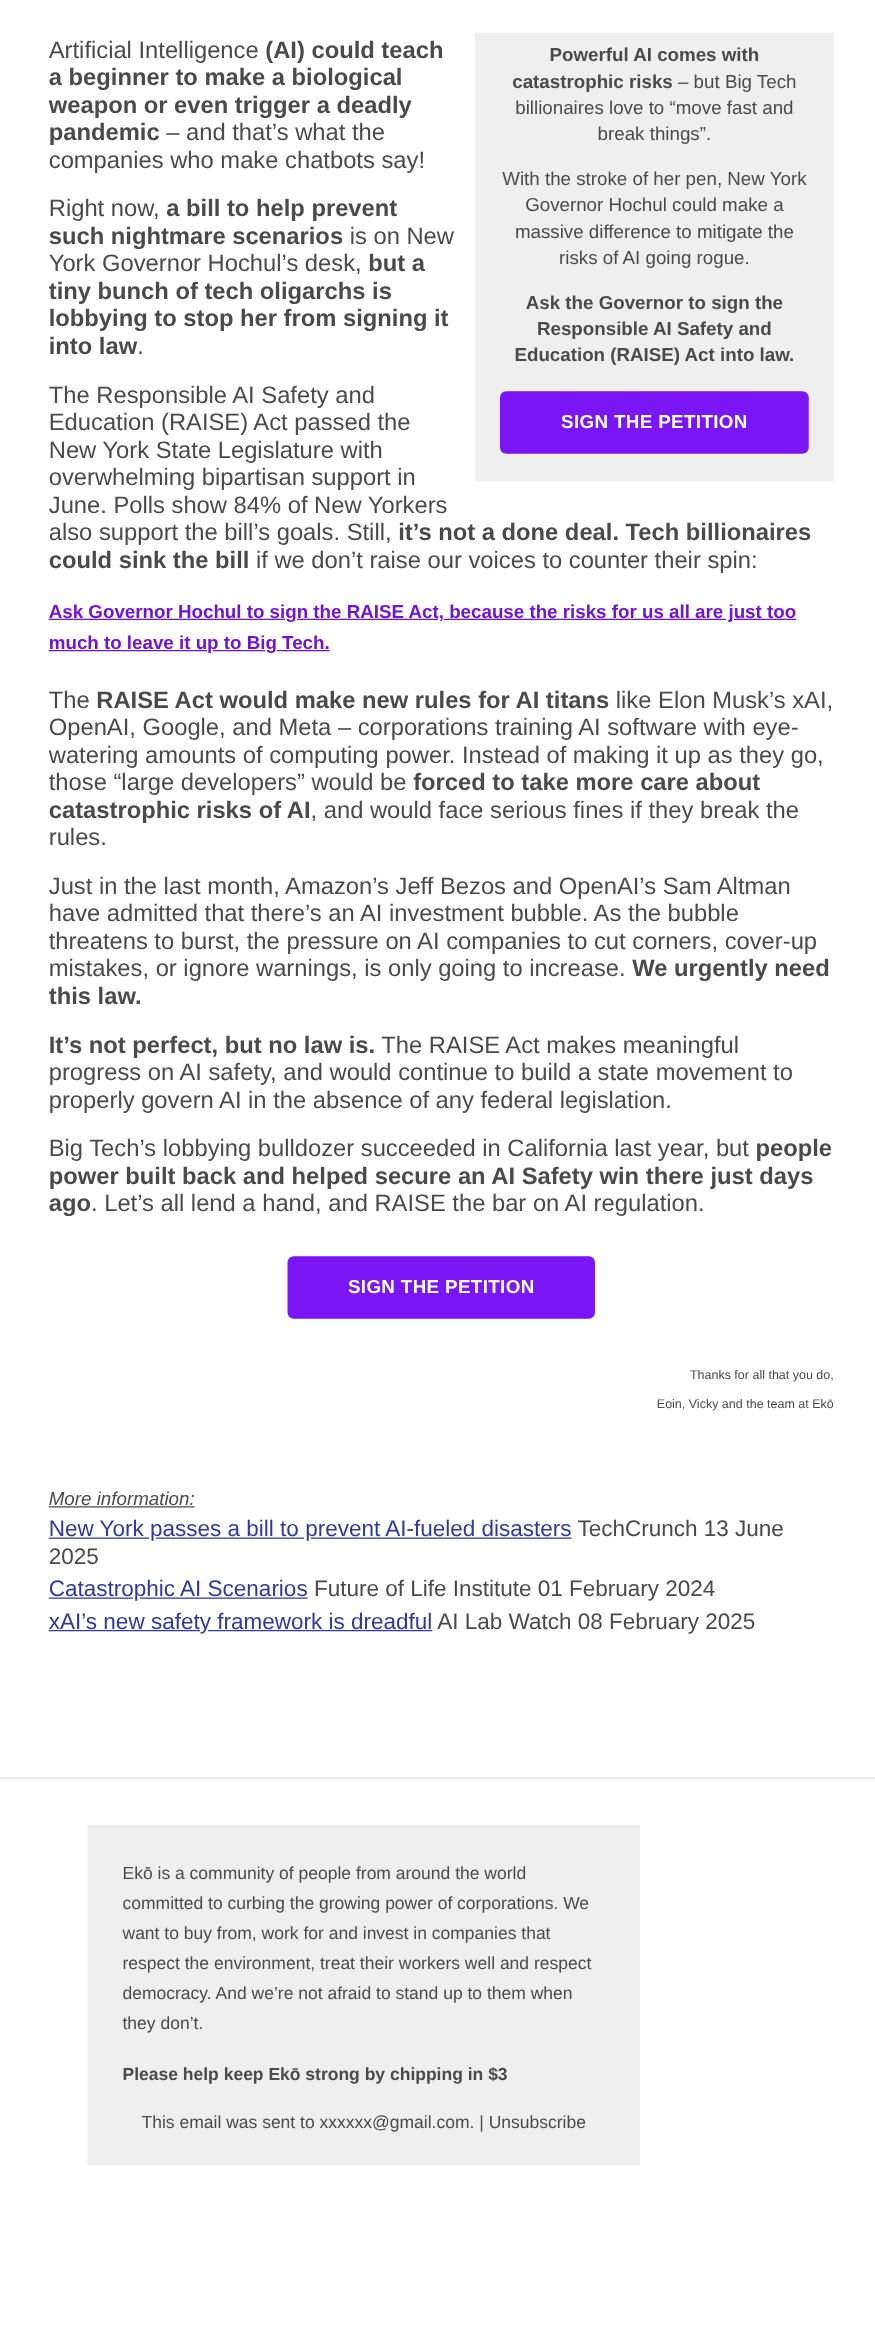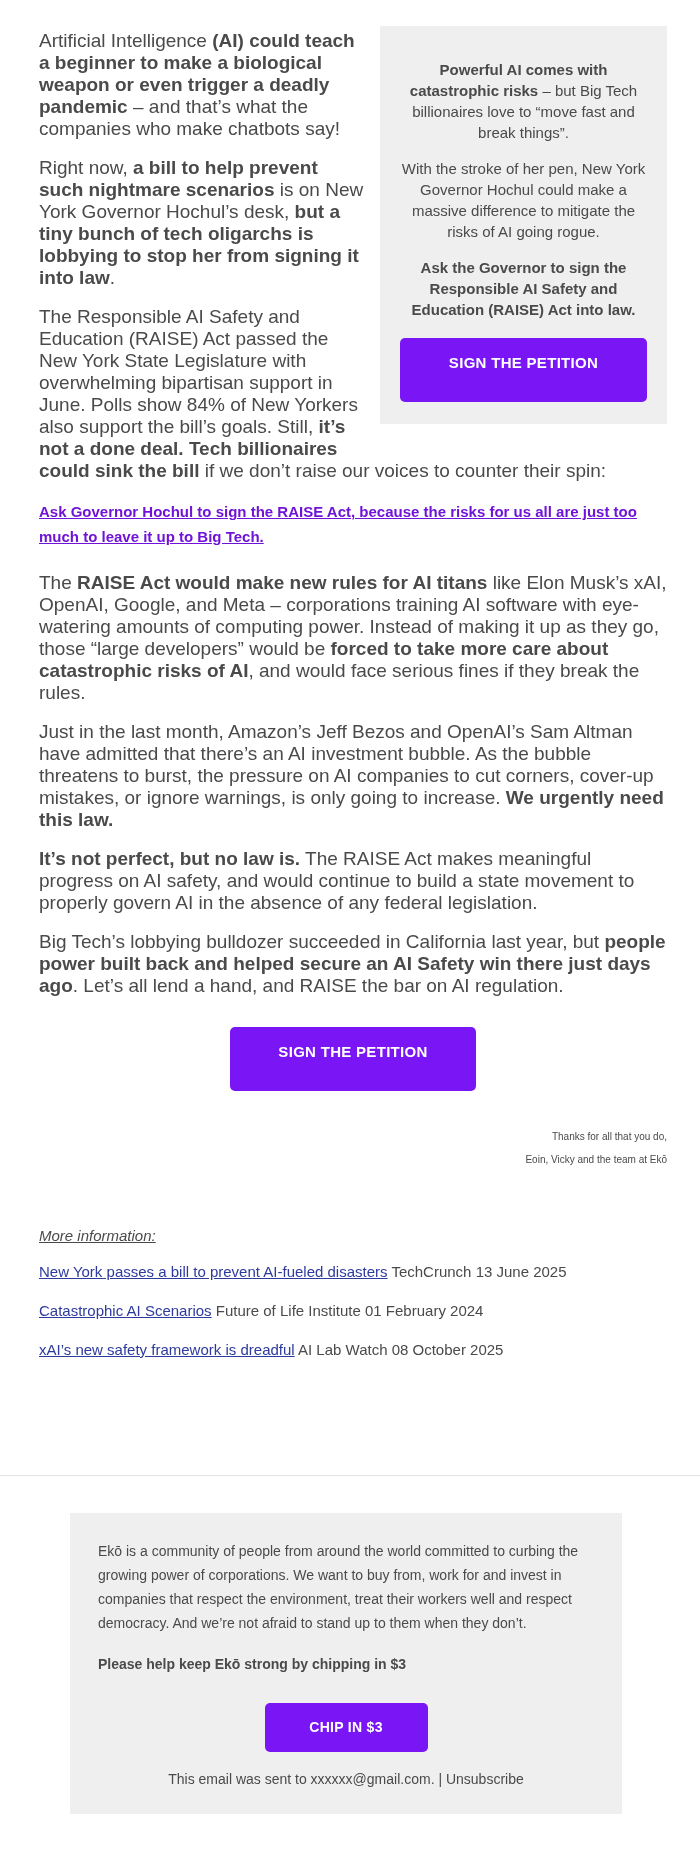--- a/index.html
+++ b/index.html
@@ -20,37 +20,37 @@
   }
   .page{width:700px;min-height:1868px;background:#fff;overflow:hidden;}
   .content{padding:30px 33px 0 39px;}
   .content:after{content:"";display:block;clear:both;}
 
   
   .callout{
     float:right;
     width:287px;
     background:var(--box-gray);
-    padding:33px 20px 22px;
+    padding:8px 20px 22px;
     margin:-4px 0 16px 16px;
     text-align:center;
   }
   .callout p{margin:0 0 15px;font-size:15px;line-height:21px;}
   .callout p:last-of-type{margin-bottom:0;}
 
   .btn{
     display:block;
     background:var(--accent);
     color:#ffffff;
     font-weight:bold;
     font-size:15px;
     text-align:center;
     text-decoration:none;
     border-radius:5px;
-    height:64px;
+    height:50px;
     line-height:50px;
     letter-spacing:.3px;
   }
   .callout .btn{margin-top:18px;}
 
   p.body-p{margin:0 0 17px;font-size:19px;line-height:22px;}
   .greeting{margin:0 0 17px;font-size:15px;line-height:22px;}
   .b{font-weight:bold;}
   .i{}
 
@@ -65,28 +65,28 @@
   .btn-wide{display:inline-block;width:246px;}
 
   .signoff{margin:34px 0 0;font-size:10px;line-height:23px;text-align:right;}
 
   .more-info-heading{
     margin:56px 0 0;
     font-size:15px;
     font-style:italic;
     text-decoration:underline;
   }
-  p.reference{margin:17px 0 0;font-size:15px;line-height:22px;}
+  p.reference{margin:4px 0 0;font-size:18px;line-height:22px;}
   a.link-blue{color:var(--link-blue);text-decoration:underline;cursor:pointer;}
   a.link-plain{color:inherit;text-decoration:none;cursor:pointer;}
 
   .divider{height:1px;background:var(--divider);margin-top:114px;width:700px;}
 
   .footer-box{
-    width:552px;
+    width:442px;
     margin:37px 0 0 70px;
     background:var(--box-gray);
     padding:26px 28px 24px;
     font-size:14px;
   }
   .footer-box p{margin:0;}
   .footer-about{line-height:24px;}
   .footer-support{font-weight:bold;margin-top:18px !important;line-height:22px;}
   .chip-row{text-align:center;margin-top:28px;}
   .btn-chip{display:inline-block;width:163px;height:49px;line-height:49px;font-size:14px;}
@@ -125,27 +125,24 @@
 
     <p class="signoff">
       <span style="display:block">Thanks for all that you do,</span>
       <span style="display:block">Eoin, Vicky and the team at Ekō</span>
     </p>
 
     <p class="more-info-heading">More information:</p>
 
     <p class="reference"><a class="link-blue" href="#">New York passes a bill to prevent AI-fueled disasters</a><span> TechCrunch 13 June 2025</span></p>
     <p class="reference"><a class="link-blue" href="#">Catastrophic AI Scenarios</a><span> Future of Life Institute 01 February 2024</span></p>
-    <p class="reference"><a class="link-blue" href="#">xAI’s new safety framework is dreadful</a><span> AI Lab Watch 08 October 2025</span></p>
+    <p class="reference"><a class="link-blue" href="#">xAI’s new safety framework is dreadful</a><span> AI Lab Watch 08 February 2025</span></p>
 
   </div>
 
   <div class="divider"></div>
 
   <div class="footer-box">
     <p class="footer-about">Ekō is a community of people from around the world committed to curbing the growing power of corporations. We want to buy from, work for and invest in companies that respect the environment, treat their workers well and respect democracy. And we’re not afraid to stand up to them when they don’t.</p>
     <p class="footer-support">Please help keep Ekō strong by chipping in $3</p>
-    <div class="chip-row">
-      <a class="btn btn-chip" href="#">CHIP IN $3</a>
-    </div>
     <p class="footer-sent"><span>This email was sent to xxxxxx@gmail.com. | </span><a class="link-plain" href="#">Unsubscribe</a></p>
   </div>
 </div>
 
 </body></html>

